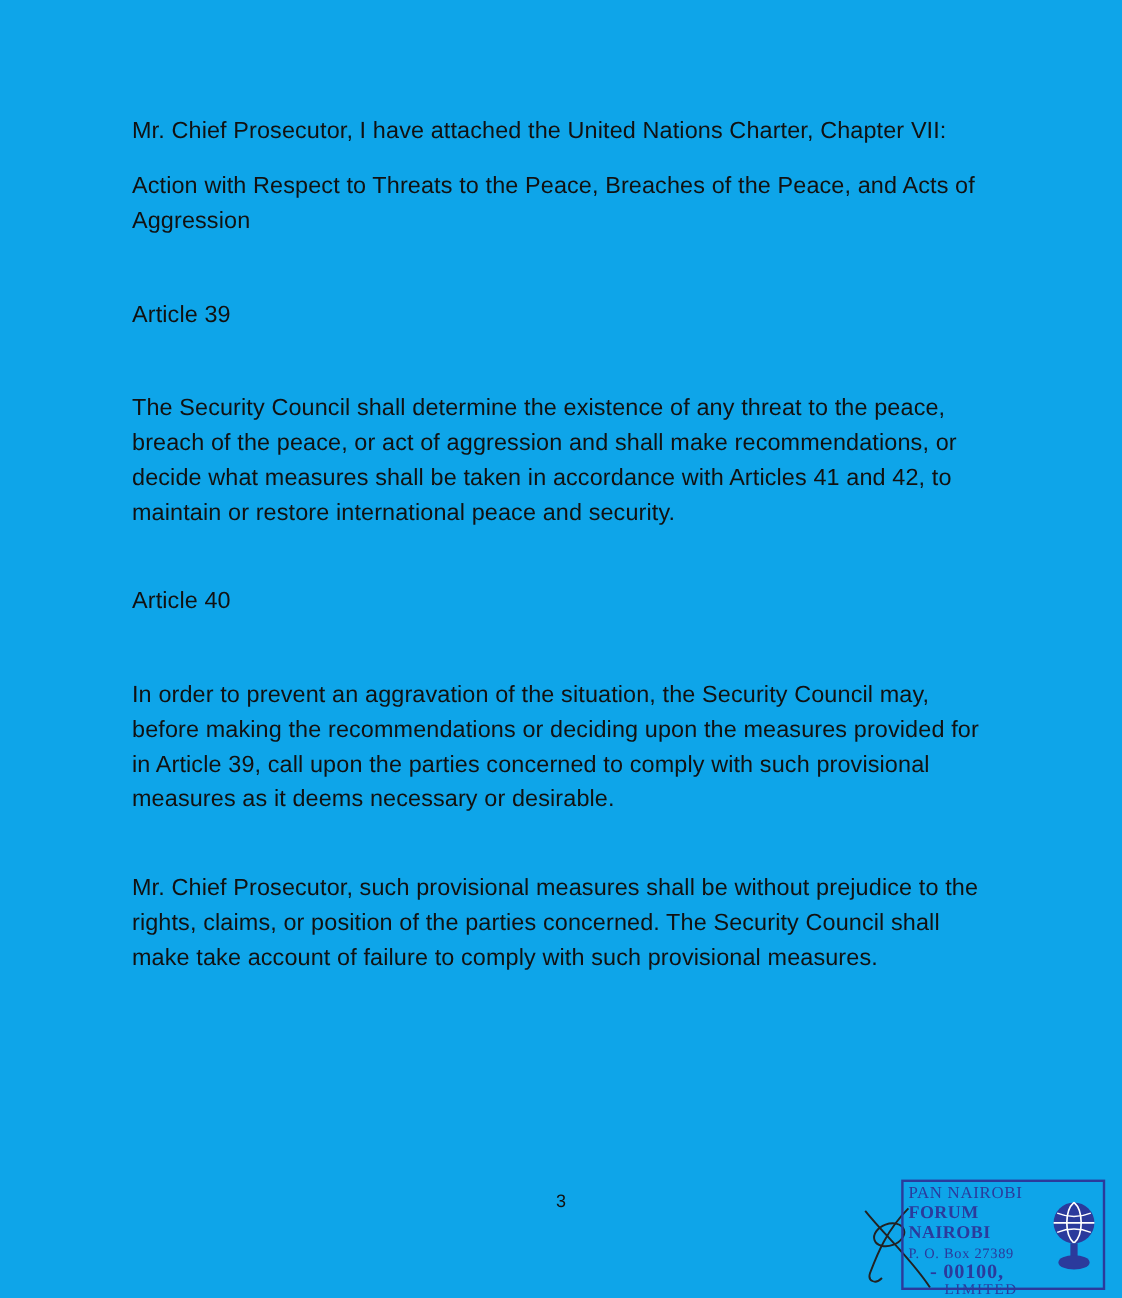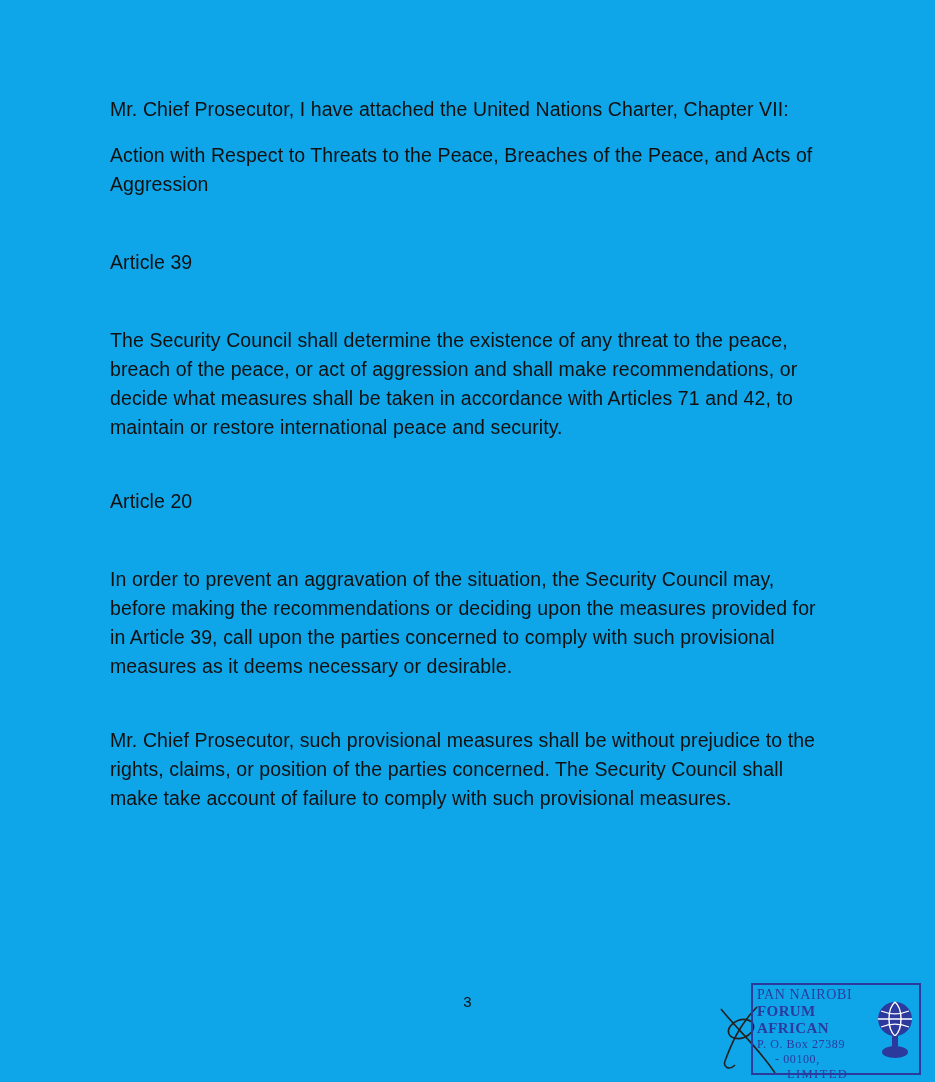--- a/index.html
+++ b/index.html
@@ -68,21 +68,21 @@
     left: 6px;
     top: 4px;
     width: 122px;
     color: #2b3a9c;
     font-family: "Liberation Serif", serif;
     letter-spacing: 0.6px;
   }
   .stamp-l1 { font-size: 14px; line-height: 16px; }
   .stamp-l2 { font-size: 15px; line-height: 17px; font-weight: bold; letter-spacing: 0.4px;}
   .stamp-l3 { font-size: 12px; line-height: 15px; }
-  .stamp-l4 { font-size: 12px; line-height: 15px; padding-left: 18px;}
+  .stamp-l4 { font-size: 17px; line-height: 15px; padding-left: 18px; font-weight: bold;}
   .stamp-l5 { font-size: 12.5px; line-height: 15px; padding-left: 30px; letter-spacing: 1.4px;}
   .globe {
     position: absolute;
     right: 6px;
     top: 14px;
     width: 44px;
     height: 62px;
   }
   .scribble {
     position: absolute;
@@ -97,41 +97,41 @@
 
 <div class="page">
 
   <div class="body-text">
     <p class="para">Mr. Chief Prosecutor, I have attached the United Nations Charter, Chapter VII:</p>
     <div class="gap-small"></div>
     <p class="para">Action with Respect to Threats to the Peace, Breaches of the Peace, and Acts of Aggression</p>
     <div class="gap-med"></div>
     <p class="para">Article 39</p>
     <div class="gap-med"></div>
-    <p class="para">The Security Council shall determine the existence of any threat to the peace, breach of the peace, or act of aggression and shall make recommendations, or decide what measures shall be taken in accordance with Articles 71 and 42, to maintain or restore international peace and security.</p>
+    <p class="para">The Security Council shall determine the existence of any threat to the peace, breach of the peace, or act of aggression and shall make recommendations, or decide what measures shall be taken in accordance with Articles 41 and 42, to maintain or restore international peace and security.</p>
     <div class="gap-large"></div>
-    <p class="para">Article 20</p>
+    <p class="para">Article 40</p>
     <div class="gap-med"></div>
     <p class="para">In order to prevent an aggravation of the situation, the Security Council may, before making the recommendations or deciding upon the measures provided for in Article 39, call upon the parties concerned to comply with such provisional measures as it deems necessary or desirable.</p>
     <div class="gap-large"></div>
     <p class="para">Mr. Chief Prosecutor, such provisional measures shall be without prejudice to the rights, claims, or position of the parties concerned. The Security Council shall make take account of failure to comply with such provisional measures.</p>
   </div>
 
   <div class="page-number">3</div>
 
   <div class="stamp">
     <svg class="scribble" viewBox="0 0 70 74">
       <path d="M4 6 C20 26, 44 48, 58 70" stroke="#222" stroke-width="1.6" fill="none"></path>
       <path d="M40 4 C22 22, 14 42, 8 58 C6 64, 12 68, 18 62" stroke="#222" stroke-width="1.6" fill="none"></path>
       <ellipse cx="24" cy="26" rx="13" ry="9" stroke="#222" stroke-width="1.6" fill="none" transform="rotate(-20 24 26)"></ellipse>
     </svg>
     <div class="stamp-box"></div>
     <div class="stamp-text">
       <div class="stamp-l1">PAN NAIROBI</div>
-      <div class="stamp-l2">FORUM AFRICAN</div>
+      <div class="stamp-l2">FORUM NAIROBI</div>
       <div class="stamp-l3">P. O. Box 27389</div>
       <div class="stamp-l4">- 00100,</div>
       <div class="stamp-l5">LIMITED</div>
     </div>
     <svg class="globe" viewBox="0 0 44 62">
       <ellipse cx="22" cy="22" rx="17" ry="17" fill="#2b3a9c"></ellipse>
       <path d="M22 5 C14 12, 14 32, 22 39" stroke="#ffffff" stroke-width="1.4" fill="none"></path>
       <path d="M22 5 C30 12, 30 32, 22 39" stroke="#ffffff" stroke-width="1.4" fill="none"></path>
       <line x1="5" y1="22" x2="39" y2="22" stroke="#ffffff" stroke-width="1.4"></line>
       <path d="M8 14 C18 18, 26 18, 36 14" stroke="#ffffff" stroke-width="1.2" fill="none"></path>

